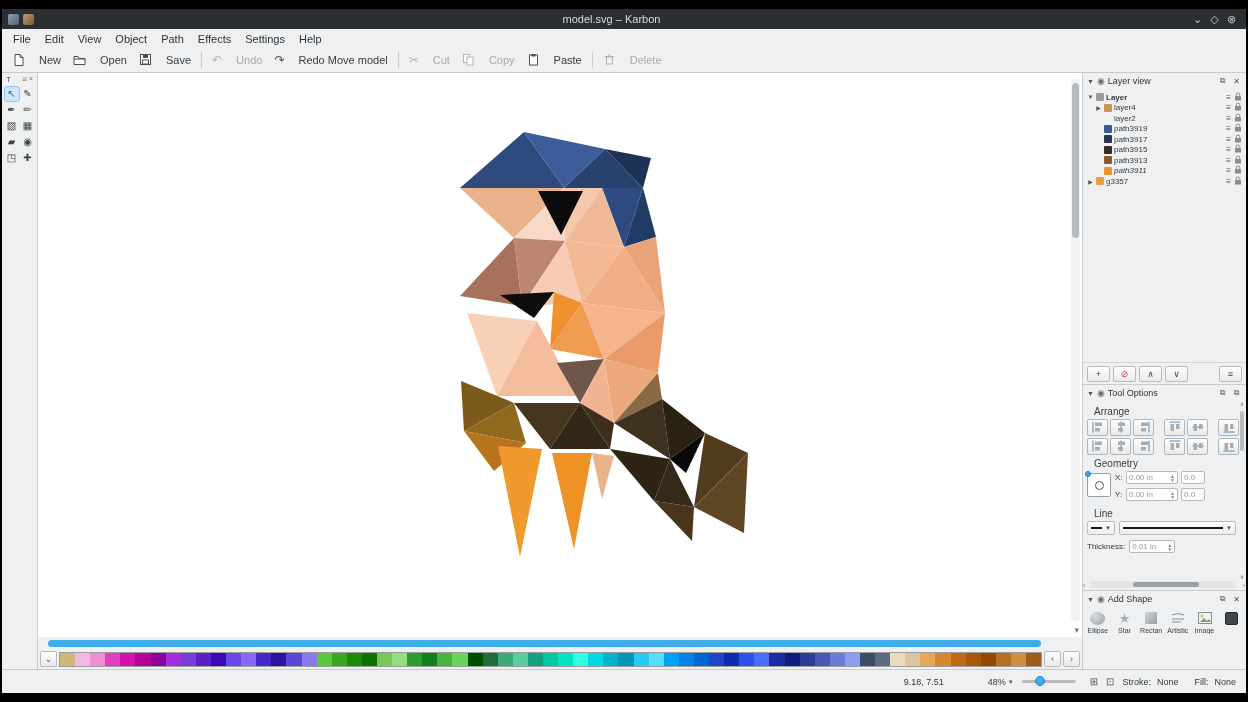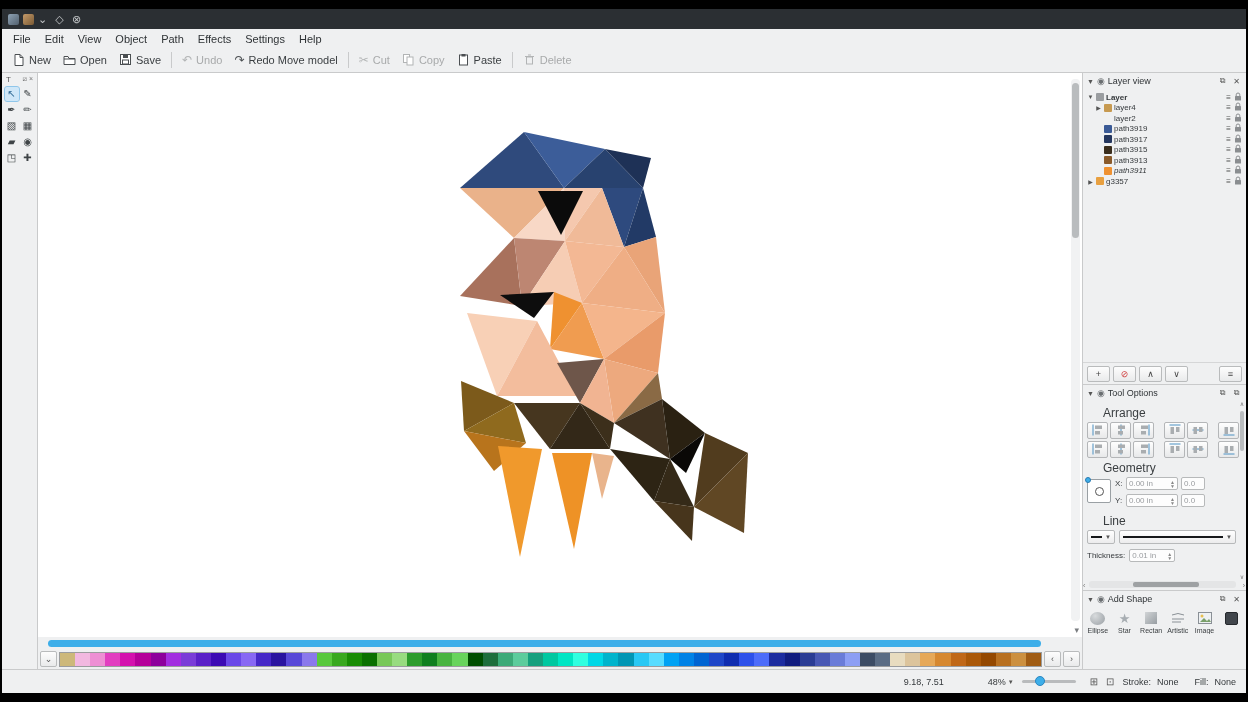--- a/index.html
+++ b/index.html
@@ -11,21 +11,21 @@
   .appicon{width:11px;height:11px;border-radius:2px}
   .appicon.a{background:linear-gradient(135deg,#8fa3b5,#52606e)}
   .appicon.b{background:linear-gradient(135deg,#c49a6a,#7a5a34)}
   .tb-title{flex:1;text-align:center;color:#d8dadc}
   .win-btn{width:17px;text-align:center;font-size:11px;color:#c3c6c8}
   
   .menubar{height:19px;display:flex;align-items:center;padding:0 4px;font-size:11px;color:#2f3336;flex:0 0 auto}
   .menu-item{padding:2px 7px;border-radius:2px}
   
   .toolbar{height:25px;border-bottom:1px solid #c9cacb;display:flex;align-items:center;padding:0 4px;font-size:11px;color:#3a3e41;flex:0 0 auto}
-  .tb-btn{display:flex;align-items:center;gap:4px;padding:2px 6px;border-radius:2px;white-space:nowrap}
+  .tb-btn{display:flex;align-items:center;gap:14px;padding:2px 6px;border-radius:2px;white-space:nowrap}
   .tb-btn.disabled{color:#a8aaab}
   .tb-sep{width:1px;height:16px;background:#c9cacb;margin:0 4px}
   
   .main{flex:1;display:flex;min-height:0}
   .toolbox{width:36px;border-right:1px solid #c9cacb;padding:2px 3px;flex:0 0 auto}
   .toolbox-header{font-size:8px;color:#555;display:flex;justify-content:space-between;margin-bottom:3px;padding:0 1px}
   .toolbox-header .th-btns{display:flex;gap:2px;font-size:7px;color:#777}
   .tools{display:grid;grid-template-columns:14px 14px;gap:2px;justify-content:center}
   .tool{width:14px;height:14px;font-size:10px;line-height:14px;text-align:center;color:#3f4447;border-radius:2px}
   .tool.active{background:#cfe7f8;outline:1px solid #8fc6ea;color:#1e5c8a}
@@ -55,21 +55,21 @@
   .lr-icon{width:8px;height:8px;border-radius:1px;flex:0 0 auto}
   .lr-label{flex:1;font-size:8px;white-space:nowrap;overflow:hidden}
   .lr-label.bold{font-weight:bold}
   .lr-meta{display:flex;gap:3px;align-items:center;color:#555;font-size:8px}
   .layer-btns{height:22px;display:flex;align-items:center;gap:3px;padding:0 4px;border-top:1px solid #d5d6d7;flex:0 0 auto}
   .lb{width:23px;height:16px;border:1px solid #b9bbbc;background:linear-gradient(#fdfdfd,#e9eaeb);border-radius:2px;text-align:center;line-height:14px;font-size:9px;color:#444}
   .lb.danger{color:#cf4040}
   .lb.right{margin-left:auto}
   .panel-tooloptions{height:206px}
   .to-content{flex:1;padding:2px 10px 10px 4px;position:relative;overflow:hidden}
-  .sect-label{font-size:12px;color:#3a3e41;margin:3px 0 2px 16px}
+  .sect-label{font-size:10px;color:#3a3e41;margin:3px 0 2px 7px}
   .arr-row{display:flex;gap:2px;margin-bottom:2px;align-items:center}
   .arr-btn{width:21px;height:17px;border:1px solid #b4b6b8;background:linear-gradient(#fefefe,#e8e9ea);border-radius:2px;display:flex;align-items:center;justify-content:center;flex:0 0 auto}
   .arr-gap{width:6px;flex:0 0 auto}
   .geo{display:flex;gap:4px;align-items:flex-start}
   .anchor{width:24px;height:24px;border:1px solid #9aa0a4;background:#fff;position:relative;border-radius:2px;flex:0 0 auto;margin-top:2px}
   .anchor .c{position:absolute;left:7px;top:7px;width:9px;height:9px;border:1px solid #555;border-radius:50%}
   .anchor .d{position:absolute;left:-3px;top:-3px;width:6px;height:6px;background:#3daee9;border:1px solid #2a7ab0;border-radius:50%}
   .geo-fields{flex:1;min-width:0}
   .geo-row{display:flex;align-items:center;gap:3px;margin-bottom:4px}
   .geo-lbl{font-size:8px;color:#3a3e41;width:8px}
@@ -108,20 +108,21 @@
 </head>
 <body>
 
 <div class="window">
 
   <div class="titlebar">
     <div class="tb-appicons">
       <span class="appicon a"></span>
       <span class="appicon b"></span>
     </div>
+    <div class="tb-title">model.svg – Karbon</div>
     <span class="win-btn">⌄</span>
     <span class="win-btn">◇</span>
     <span class="win-btn">⊗</span>
   </div>
 
   <div class="menubar" id="menubar">
       <span class="menu-item">File</span>
       <span class="menu-item">Edit</span>
       <span class="menu-item">View</span>
       <span class="menu-item">Object</span>

